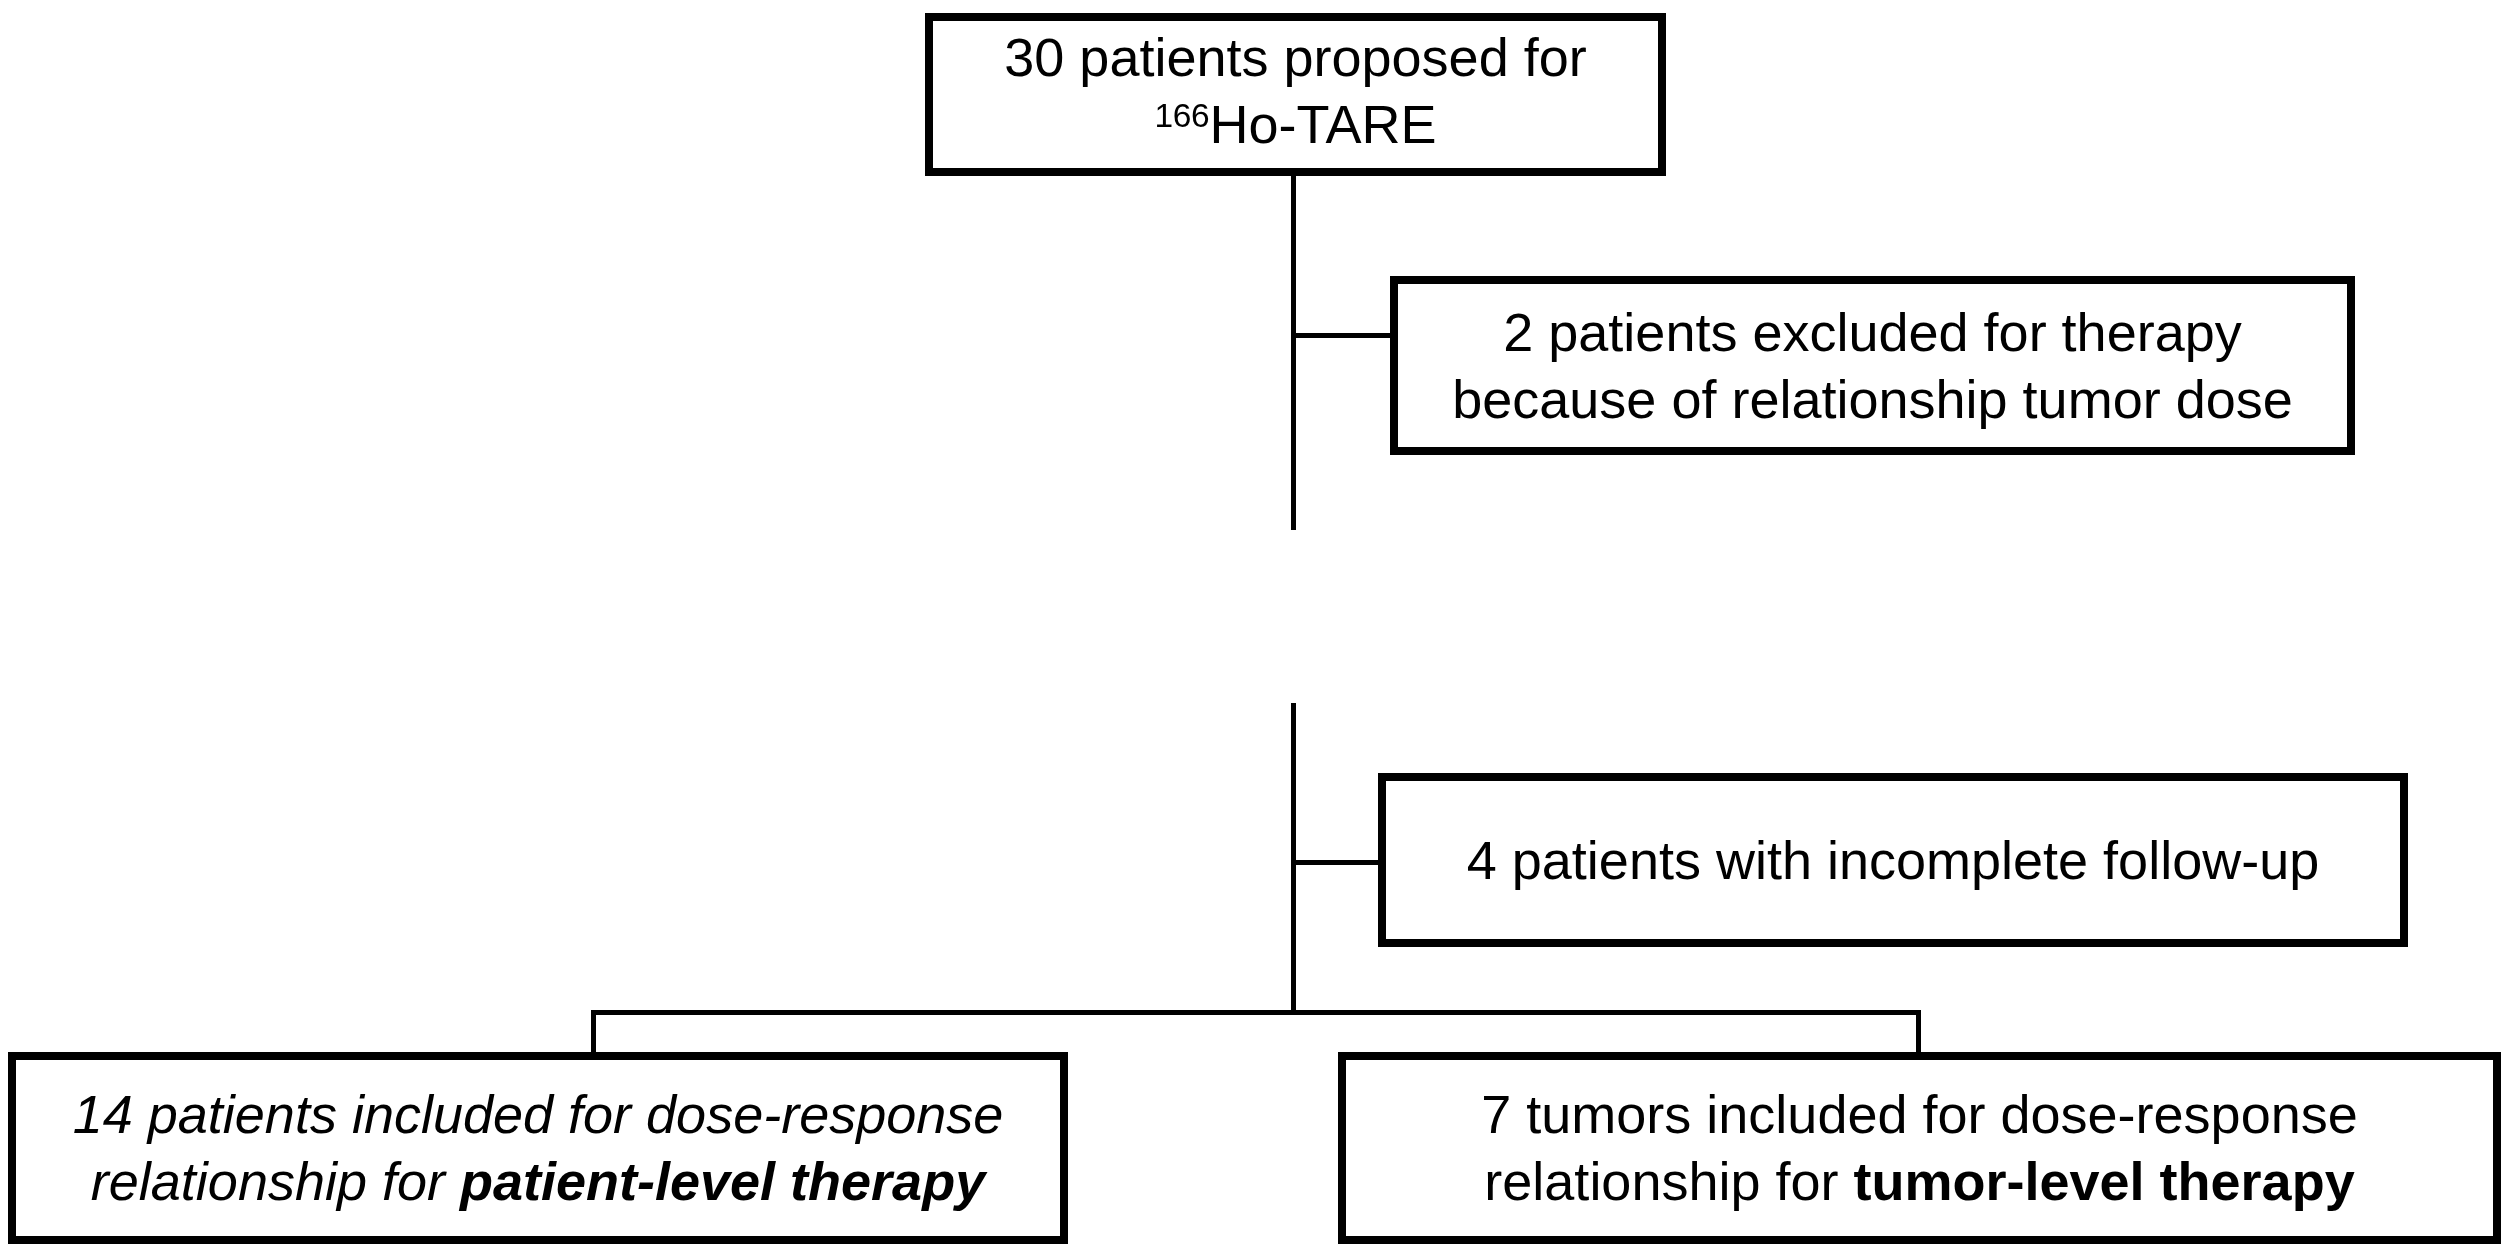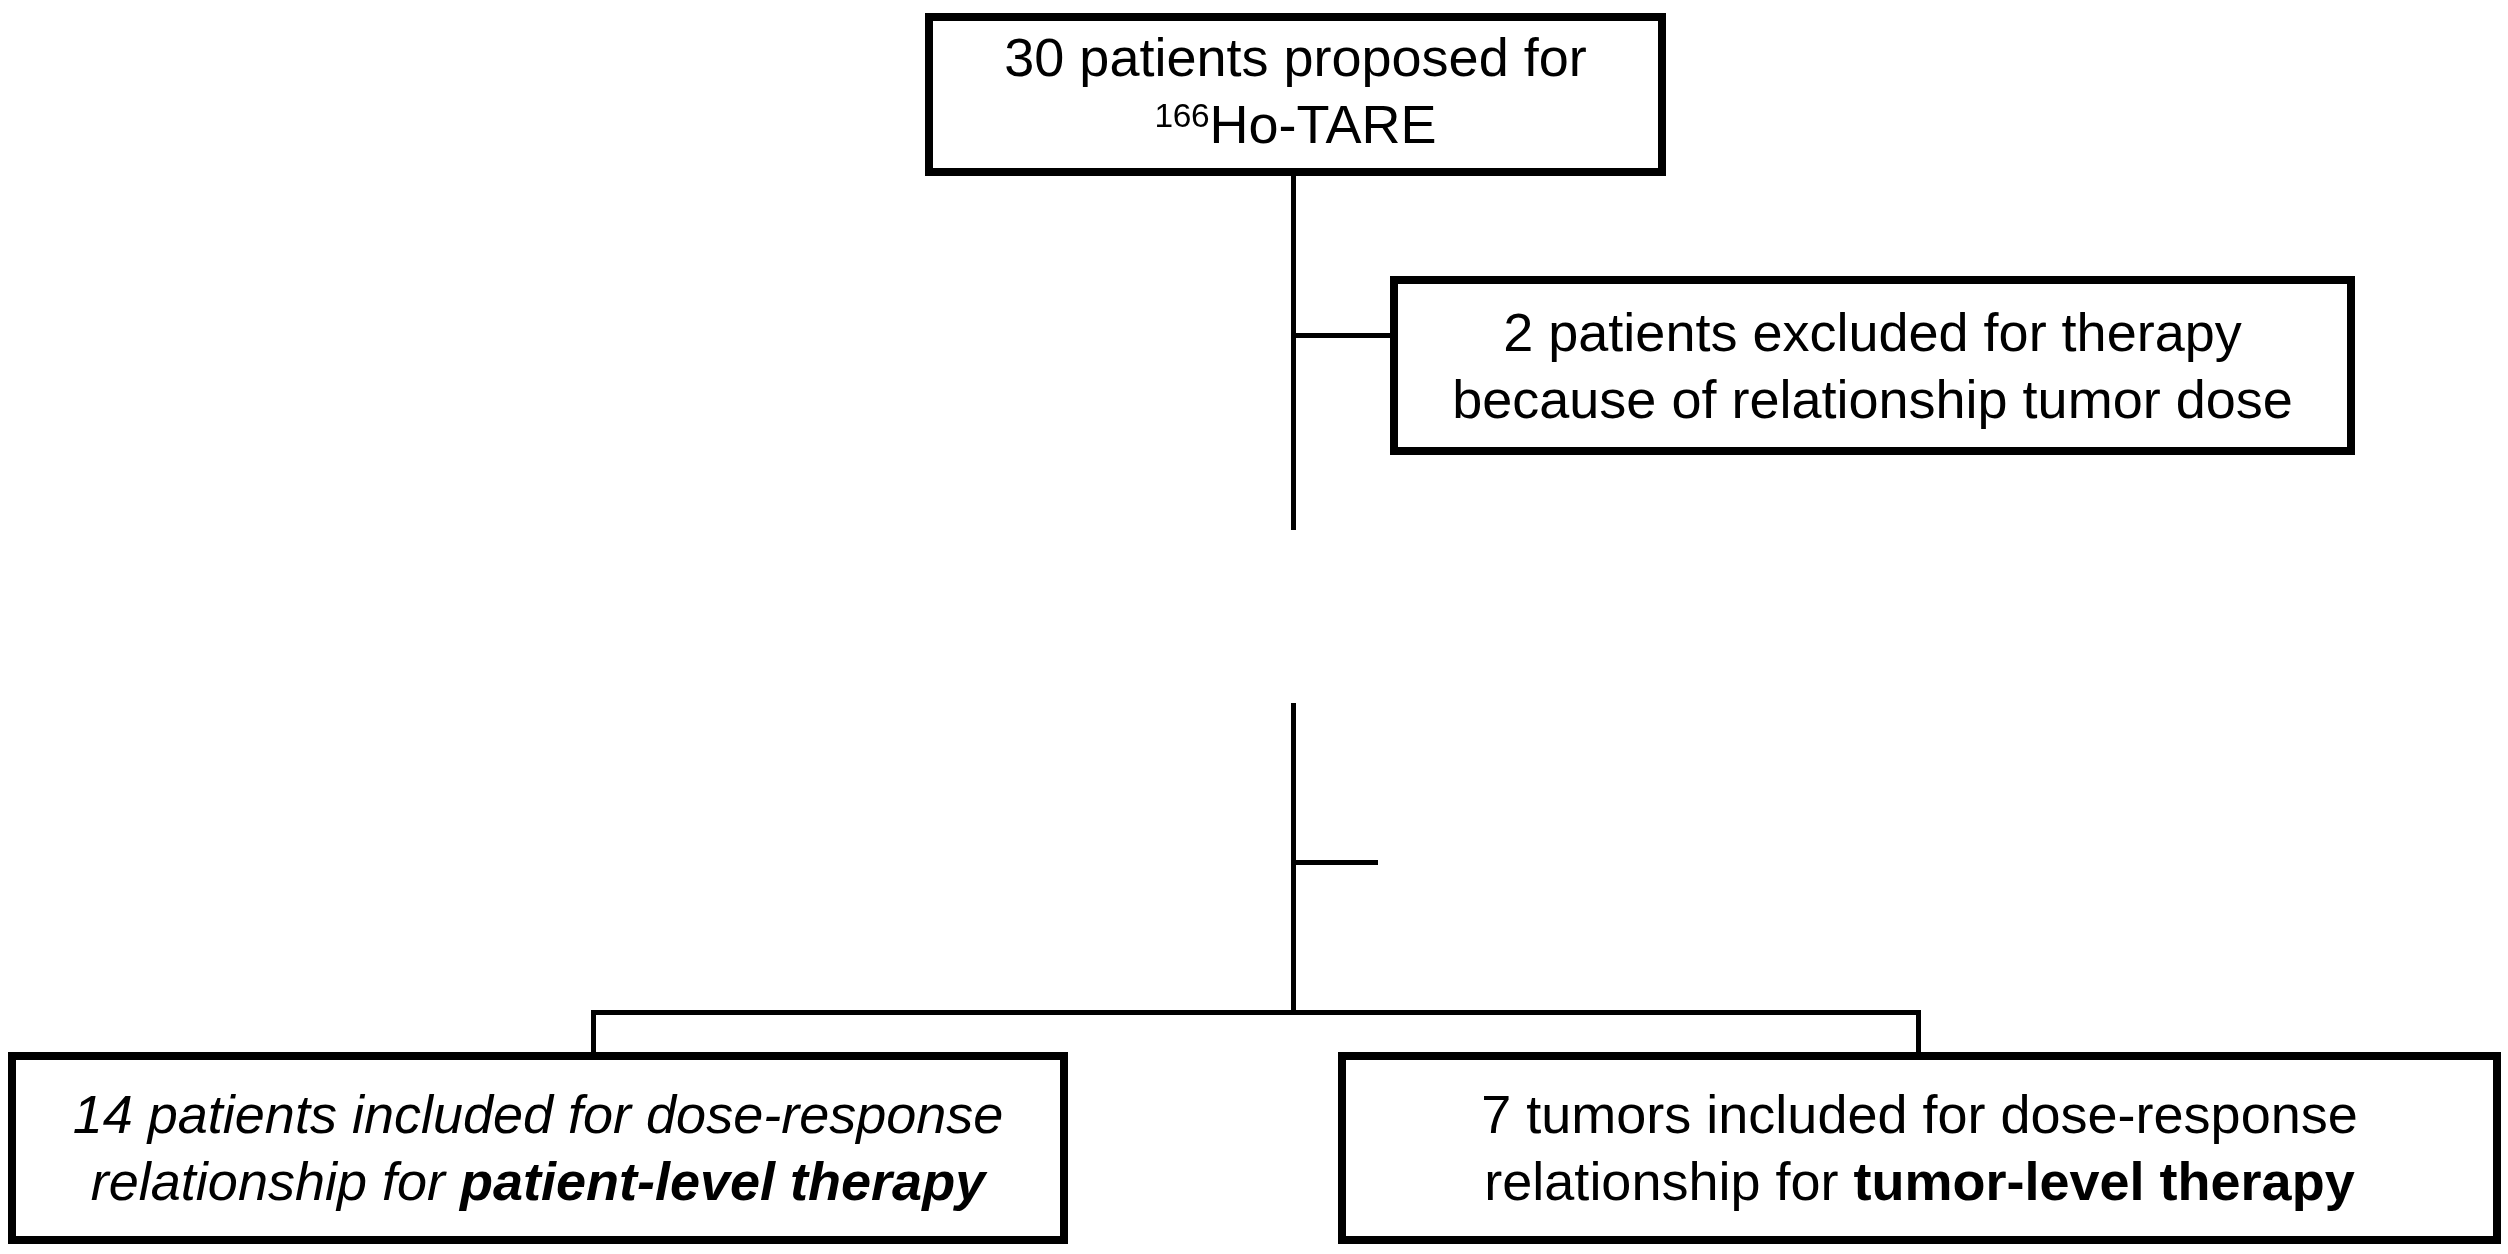--- a/index.html
+++ b/index.html
@@ -84,20 +84,23 @@
     <div class="ln">30 patients proposed for</div>
     <div class="ln"><span class="sup">166</span><span>Ho-TARE</span></div>
   </div>
 
   <div class="box" id="box-excluded">
     <div class="ln">2 patients excluded for therapy</div>
     <div class="ln">because of relationship tumor dose</div>
   </div>
 
 
+  <div class="box" id="box-followup">
+    <div class="ln">4 patients with incomplete follow-up</div>
+  </div>
 
   <div class="box" id="box-patient">
     <div class="ln">14 patients included for dose-response</div>
     <div class="ln"><span>relationship for </span><span class="b">patient-level therapy</span></div>
   </div>
 
   <div class="box" id="box-tumor">
     <div class="ln">7 tumors included for dose-response</div>
     <div class="ln"><span>relationship for </span><span class="b">tumor-level therapy</span></div>
   </div>

